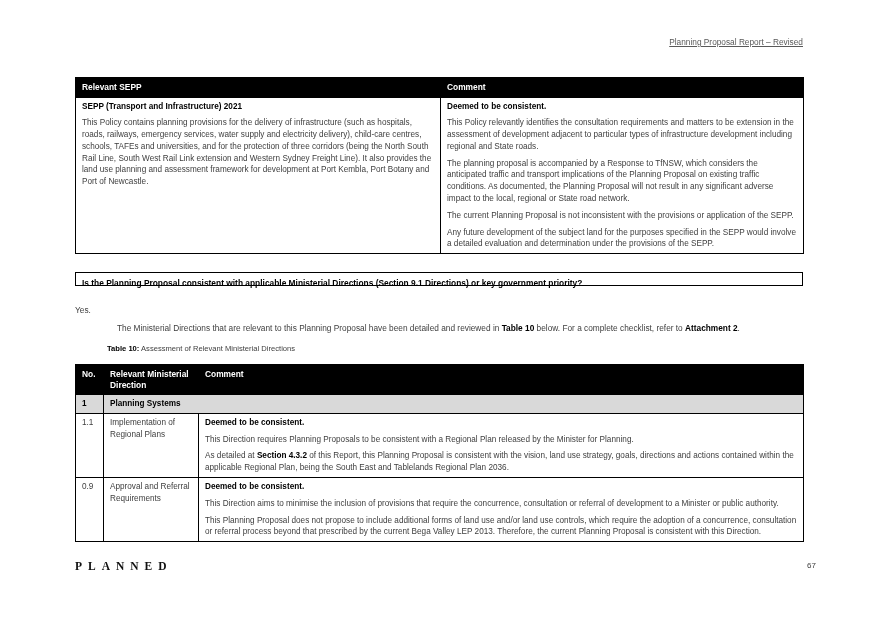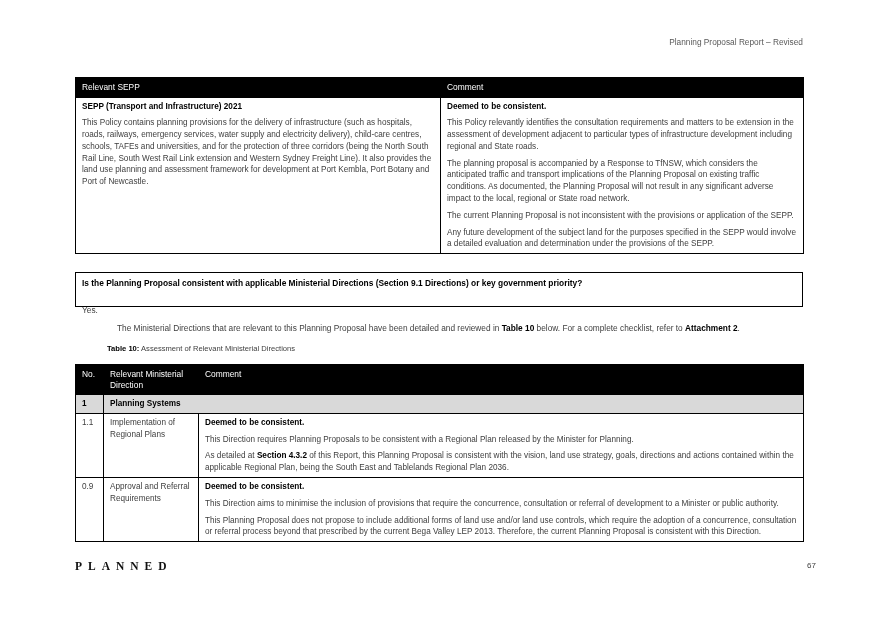--- a/index.html
+++ b/index.html
@@ -9,44 +9,44 @@
     width:877px; height:620px;
     background:#ffffff;
     font-family:"Liberation Sans", sans-serif;
     color:#404040;
     overflow:hidden;
     margin:0 auto;
   }
   
   .doc-header {
     position:absolute; top:37px; right:74px;
-    text-align:right; font-size:8.3px; line-height:1.3; color:#595959;
+    text-align:right; font-size:8.3px; line-height:1.3; color:#595959;text-decoration:underline;
   }
   
   table { border-collapse:collapse; table-layout:fixed; width:728px; }
   th, td { border:1px solid #000; vertical-align:top; padding:3px 6px; }
   thead th {
-    background:#000; color:#fff; font-weight:normal;
+    background:#000; color:#fff; font-weight:bold;
     text-align:left; font-size:8.4px; line-height:1.25; padding:4px 6px;
   }
   td { font-size:8.2px; line-height:11.8px; }
   td p { margin:0 0 5px 0; }
   td p:last-child { margin-bottom:0; }
   .cell-title { font-weight:bold; color:#000; }
   b { color:#000; }
 
   .sepp-table { position:absolute; top:77px; left:75px; }
 
   .question-bar {
-    position:absolute; top:272px; left:75px; width:728px; height:35px;
+    position:absolute; top:272px; left:75px; width:728px; height:14px;
     border:1px solid #000; background:#fff;
     font-size:8.4px; font-weight:bold; color:#000;
     padding:5px 6px; line-height:1.2;
   }
-  .answer-line { position:absolute; top:305px; left:82px; font-size:8.3px;text-align:center; }
+  .answer-line { position:absolute; top:305px; left:75px; font-size:8.3px;text-align:center; }
   .intro-par   { position:absolute; top:323px; left:75px; width:728px; font-size:8.3px; line-height:1.3;margin-left:42px; }
   .table-caption {
     position:absolute; top:344px; left:75px;
     font-size:7.6px; color:#404040;margin-left:32px;
   }
   .table-caption b { font-weight:bold; color:#000; }
 
   .directions-table { position:absolute; top:364px; left:75px; }
   .directions-table .section-row td {
     background:#d9d9d9; font-weight:bold; color:#000; padding:3px 6px;

